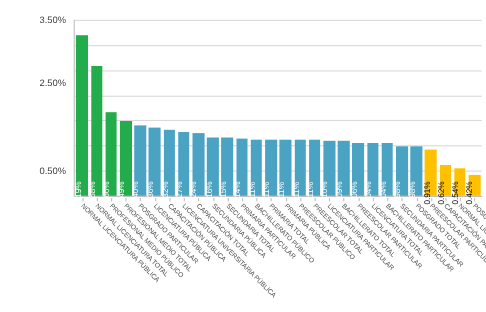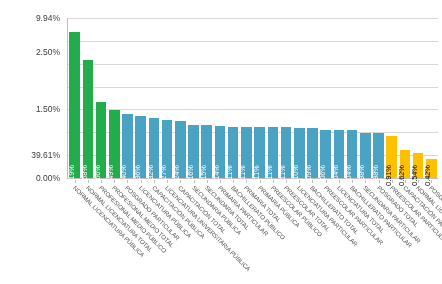--- a/index.html
+++ b/index.html
@@ -71,25 +71,23 @@
   .tickmark{
     position:absolute;top:0;width:1px;height:3px;background:#bfbfbf;
   }
 </style>
 </head>
 <body>
 
 <div id="chart-root">
 
   <div class="ylabels">
-      <div class="ylab" style="top: 178px;">0.00%</div>
-      <div class="ylab" style="top: 155.143px;">39.61%</div>
-      <div class="ylab" style="top: 109.429px;">1.50%</div>
-      <div class="ylab" style="top: 52px;">2.50%</div>
-      <div class="ylab" style="top: 18px;">9.94%</div>
+      <div class="ylab" style="top: 155.143px;">0.50%</div>
+      <div class="ylab" style="top: 75px;">2.50%</div>
+      <div class="ylab" style="top: 18px;">3.50%</div>
     </div>
 
   <div class="plot-area">
       <div class="gridline" style="top: 160px; background: rgb(191, 191, 191);"></div>
       <div class="gridline" style="top: 137.143px;"></div>
       <div class="gridline" style="top: 114.286px;"></div>
       <div class="gridline" style="top: 91.4286px;"></div>
       <div class="gridline" style="top: 68.5714px;"></div>
       <div class="gridline" style="top: 45.7143px;"></div>
       <div class="gridline" style="top: 22.8571px;"></div>

